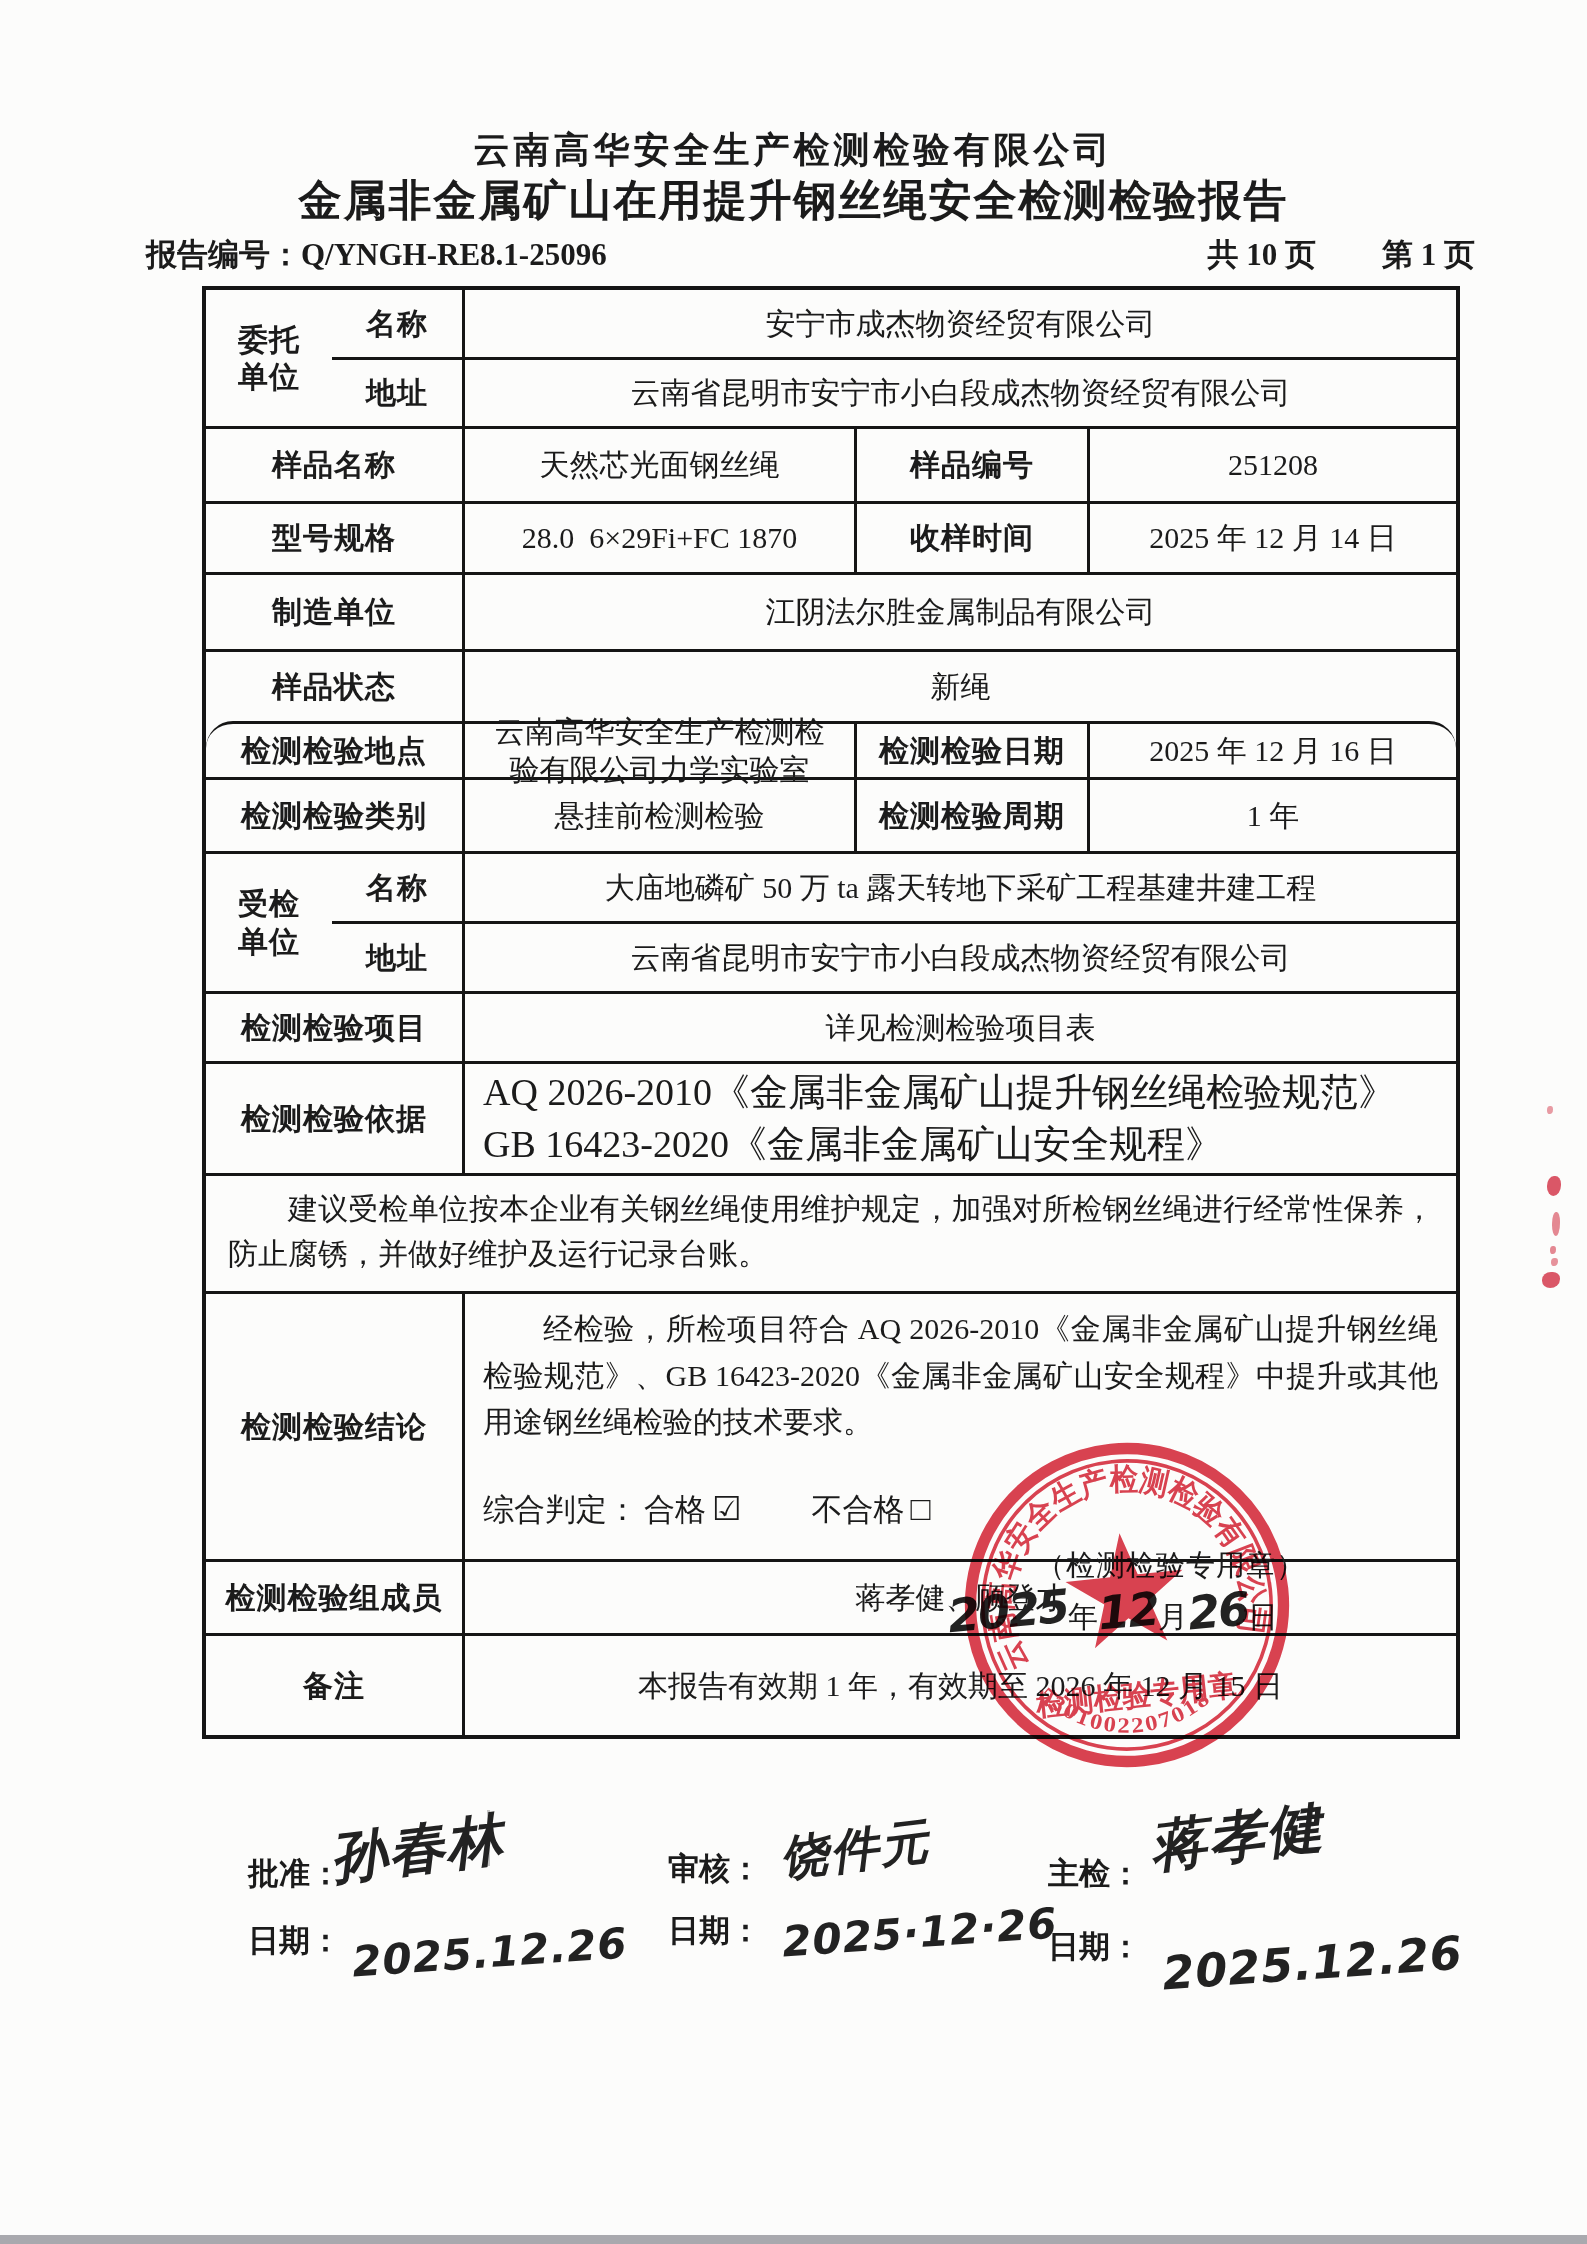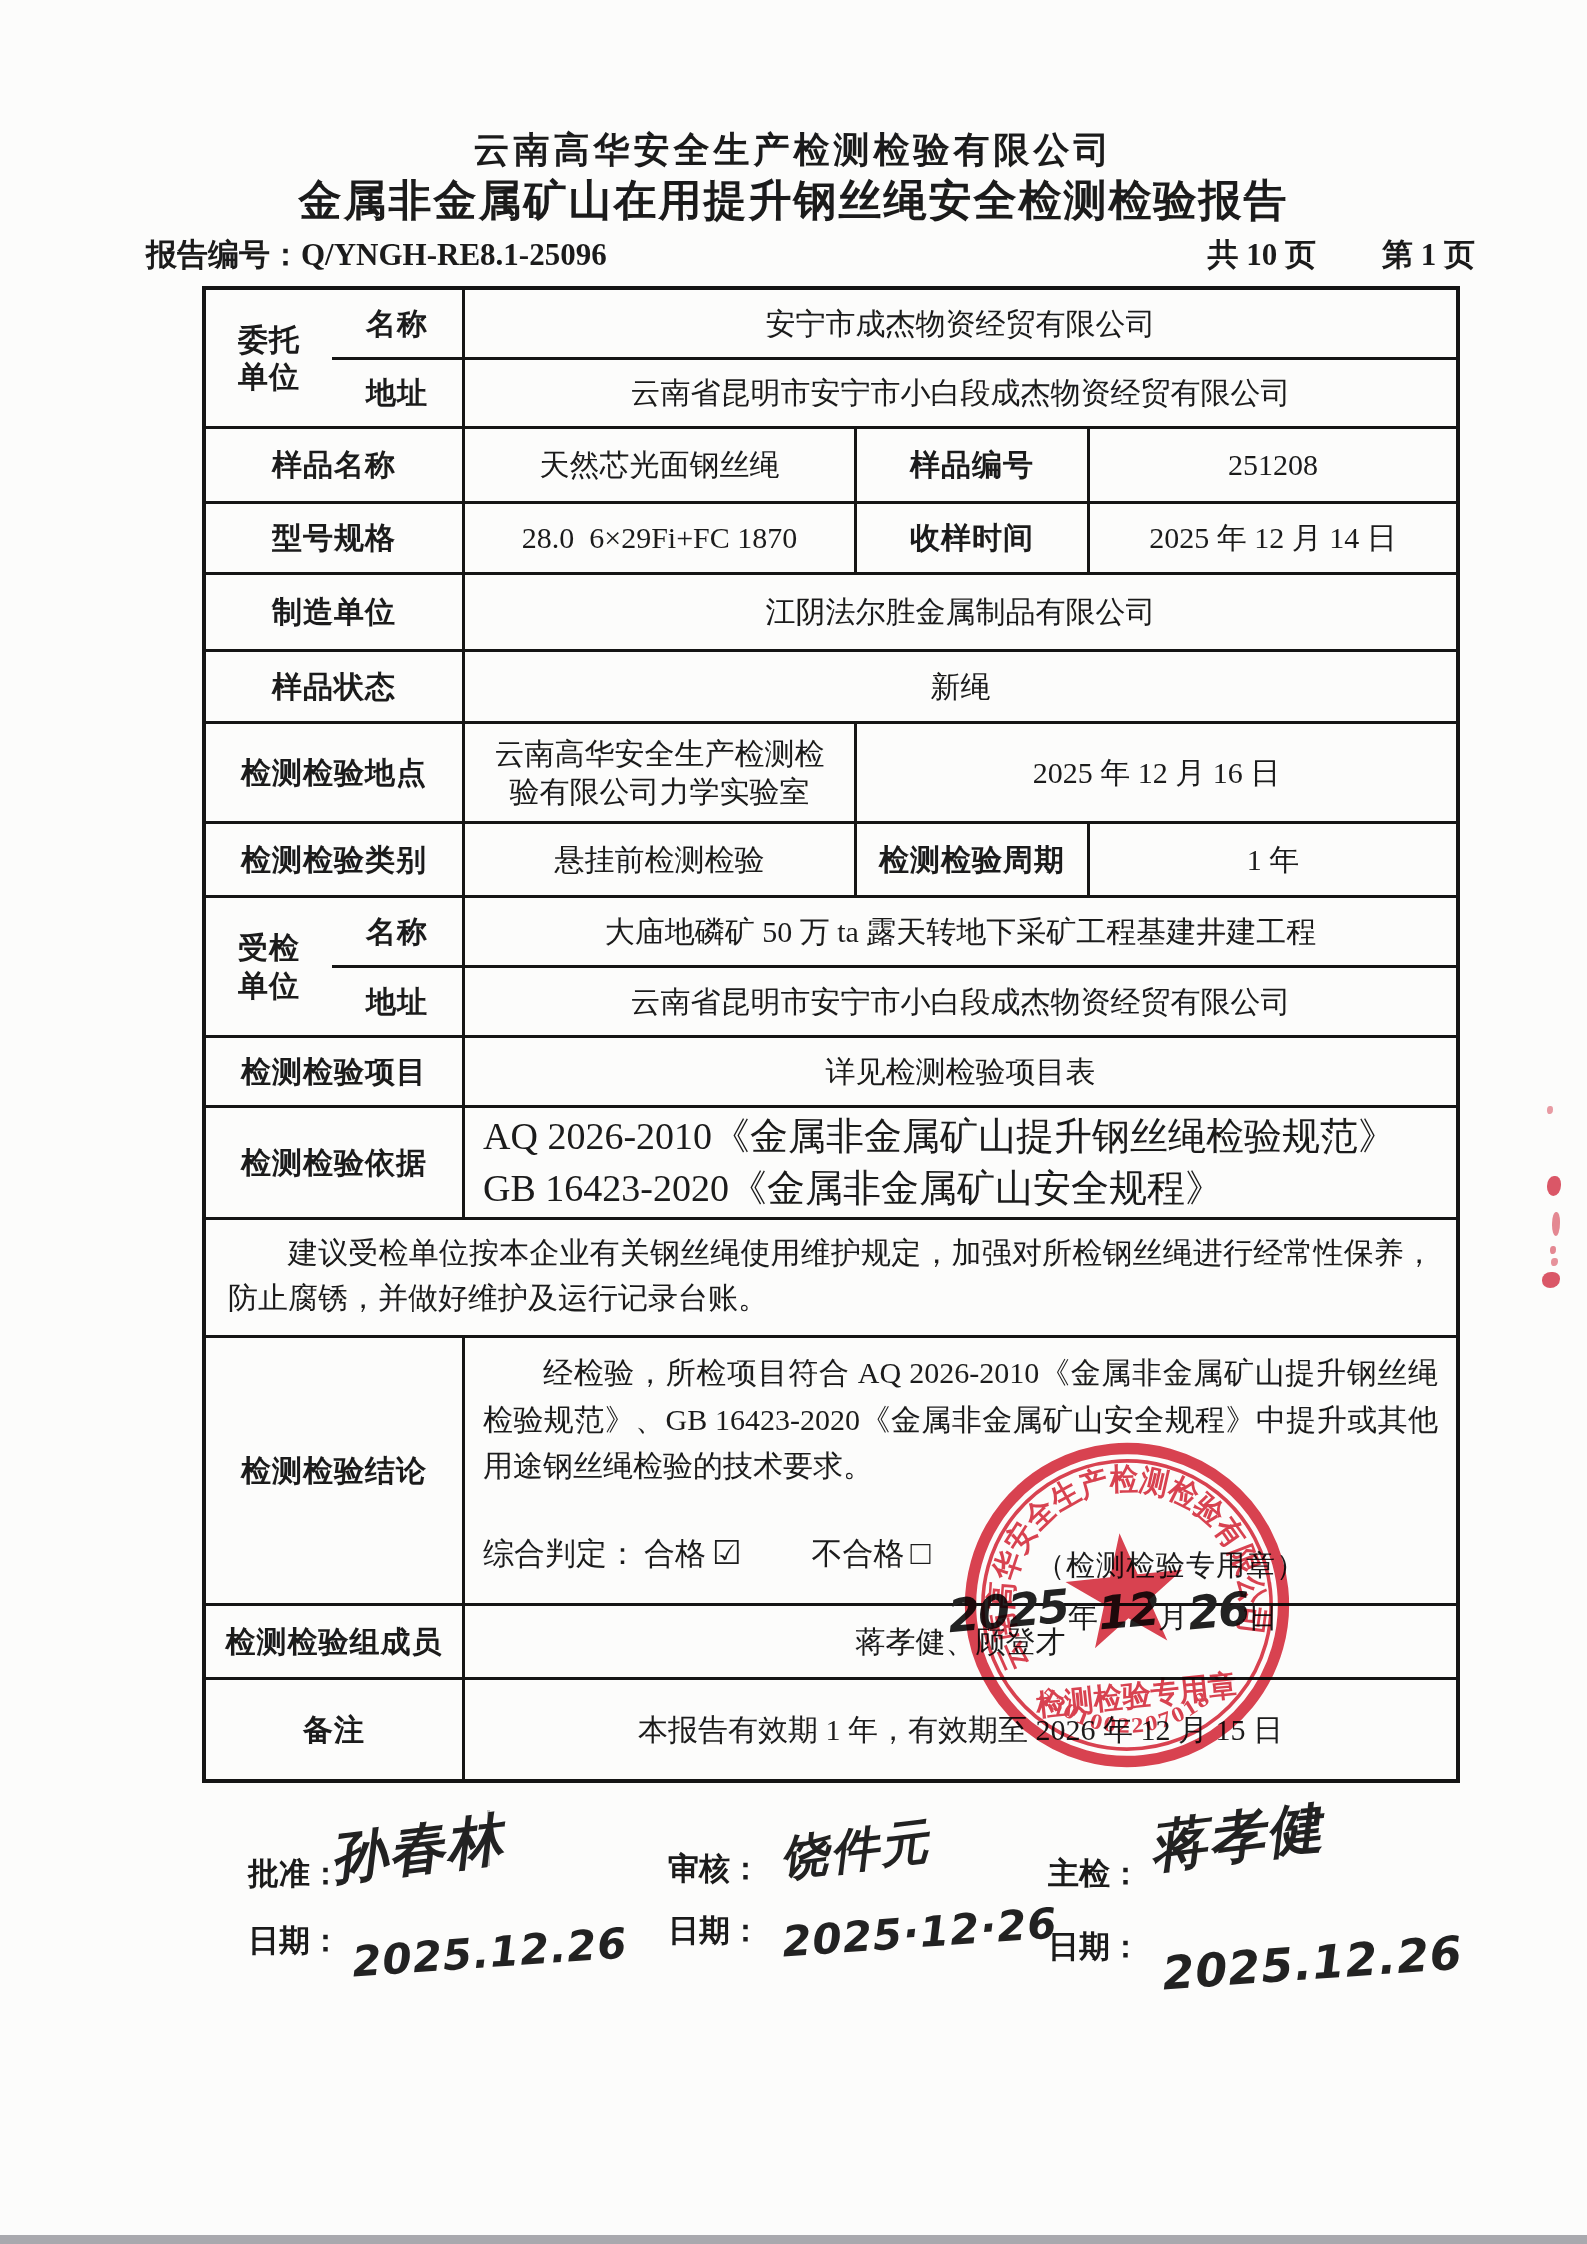--- a/index.html
+++ b/index.html
@@ -125,23 +125,24 @@
     <div class="trow" style="height:77px;">
       <div class="cell lab w-label">制造单位</div>
       <div class="cell grow">江阴法尔胜金属制品有限公司</div>
     </div>
 
     <div class="trow" style="height:72px;">
       <div class="cell lab w-label">样品状态</div>
       <div class="cell grow">新绳</div>
     </div>
 
-    <div class="trow" style="height:100px;">
+    <div class="trow" style="height:56px;border-radius:27px;">
       <div class="cell lab w-label">检测检验地点</div>
       <div class="cell w-v1" style="padding:2px 24px;">云南高华安全生产检测检验有限公司力学实验室</div>
+      <div class="cell lab w-l2">检测检验日期</div>
       <div class="cell w-v2">2025 年 12 月 16 日</div>
     </div>
 
     <div class="trow" style="height:74px;">
       <div class="cell lab w-label">检测检验类别</div>
       <div class="cell w-v1">悬挂前检测检验</div>
       <div class="cell lab w-l2">检测检验周期</div>
       <div class="cell w-v2">1 年</div>
     </div>
 

